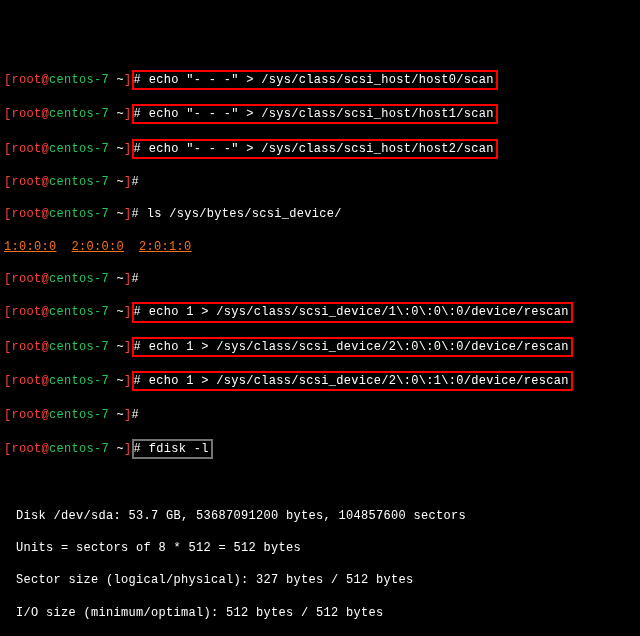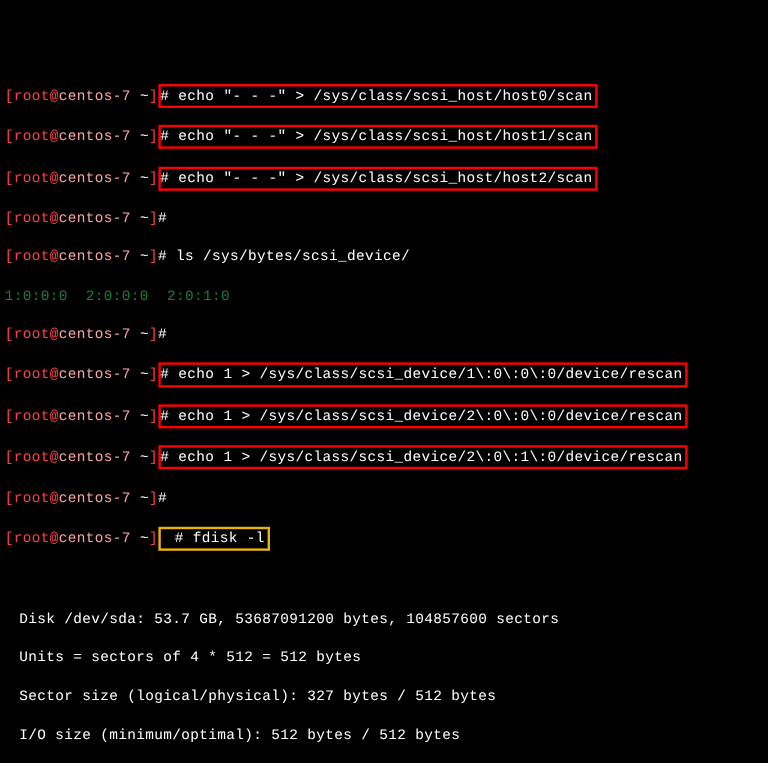--- a/index.html
+++ b/index.html
@@ -8,36 +8,36 @@
       color: #fff;
       font-family: 'Courier New', monospace;
       font-size: 12px;
       line-height: 1.35;
       padding: 6px 2px 6px 4px;
       width: 640px;
       white-space: pre;
       letter-spacing: 0.3px;
     }
     .prompt-user { color: #ff4040; }
-    .prompt-host { color: #fca5a5; }
+    .prompt-host { color: #22c55e; }
     .prompt-at { color: #ff4040; }
     .prompt-path { color: #fff; }
     .prompt-end { color: #fff; }
     .cmd { color: #fff; }
-    .cyan { color: #15803d; }
+    .cyan { color: #f97316; text-decoration: underline; }
     .box {
       border: 2px solid #ff0000;
       display: inline-block;
       padding: 0 2px 0 0;
       margin: -1px 0;
     }
     .box-narrow {
-      border: 2px solid #eab308;
+      border: 2px solid #737373;
       display: inline-block;
-      padding: 0 2px 0 12px;
+      padding: 0 2px 0 0;
     }
     .line { display: block; }
     .tbl { color: #fff; padding-left: 12px; }
   </style>
 </head>
 <body>
 
 
 
 <span class="line"><span class="prompt-user">[</span><span class="prompt-user">root</span><span class="prompt-at">@</span><span class="prompt-host">centos-7</span> <span class="prompt-path">~</span><span class="prompt-user">]</span><span class="box"><span class="prompt-end">#</span> <span class="cmd">echo "- - -" &gt; /sys/class/scsi_host/host0/scan</span></span></span>
@@ -47,21 +47,21 @@
 <span class="line"><span class="prompt-user">[</span><span class="prompt-user">root</span><span class="prompt-at">@</span><span class="prompt-host">centos-7</span> <span class="prompt-path">~</span><span class="prompt-user">]</span><span class="prompt-end">#</span> <span class="cmd">ls /sys/bytes/scsi_device/</span></span>
 <span class="line"><span class="cyan">1:0:0:0</span>  <span class="cyan">2:0:0:0</span>  <span class="cyan">2:0:1:0</span></span>
 <span class="line"><span class="prompt-user">[</span><span class="prompt-user">root</span><span class="prompt-at">@</span><span class="prompt-host">centos-7</span> <span class="prompt-path">~</span><span class="prompt-user">]</span><span class="prompt-end">#</span></span>
 <span class="line"><span class="prompt-user">[</span><span class="prompt-user">root</span><span class="prompt-at">@</span><span class="prompt-host">centos-7</span> <span class="prompt-path">~</span><span class="prompt-user">]</span><span class="box"><span class="prompt-end">#</span> <span class="cmd">echo 1 &gt; /sys/class/scsi_device/1\:0\:0\:0/device/rescan</span></span></span>
 <span class="line"><span class="prompt-user">[</span><span class="prompt-user">root</span><span class="prompt-at">@</span><span class="prompt-host">centos-7</span> <span class="prompt-path">~</span><span class="prompt-user">]</span><span class="box"><span class="prompt-end">#</span> <span class="cmd">echo 1 &gt; /sys/class/scsi_device/2\:0\:0\:0/device/rescan</span></span></span>
 <span class="line"><span class="prompt-user">[</span><span class="prompt-user">root</span><span class="prompt-at">@</span><span class="prompt-host">centos-7</span> <span class="prompt-path">~</span><span class="prompt-user">]</span><span class="box"><span class="prompt-end">#</span> <span class="cmd">echo 1 &gt; /sys/class/scsi_device/2\:0\:1\:0/device/rescan</span></span></span>
 <span class="line"><span class="prompt-user">[</span><span class="prompt-user">root</span><span class="prompt-at">@</span><span class="prompt-host">centos-7</span> <span class="prompt-path">~</span><span class="prompt-user">]</span><span class="prompt-end">#</span></span>
 <span class="line"><span class="prompt-user">[</span><span class="prompt-user">root</span><span class="prompt-at">@</span><span class="prompt-host">centos-7</span> <span class="prompt-path">~</span><span class="prompt-user">]</span><span class="box-narrow"><span class="prompt-end">#</span> <span class="cmd">fdisk -l</span></span></span>
 <span class="line"> </span>
 <span class="line tbl">Disk /dev/sda: 53.7 GB, 53687091200 bytes, 104857600 sectors</span>
-<span class="line tbl">Units = sectors of 4 * 512 = 512 bytes</span>
+<span class="line tbl">Units = sectors of 8 * 512 = 512 bytes</span>
 <span class="line tbl">Sector size (logical/physical): 327 bytes / 512 bytes</span>
 <span class="line tbl">I/O size (minimum/optimal): 512 bytes / 512 bytes</span>
 
 
 
 
 
 
 
 

